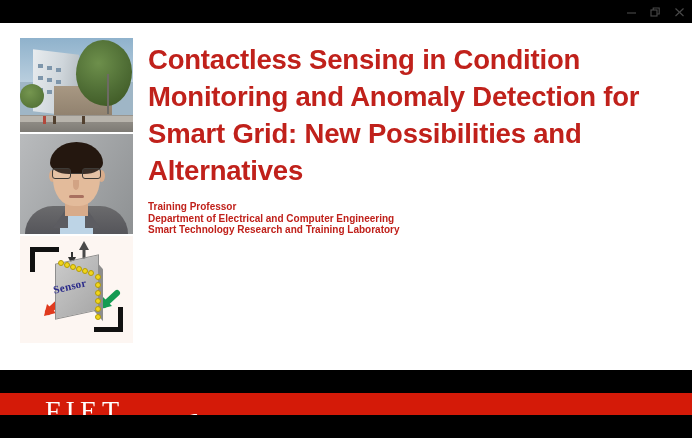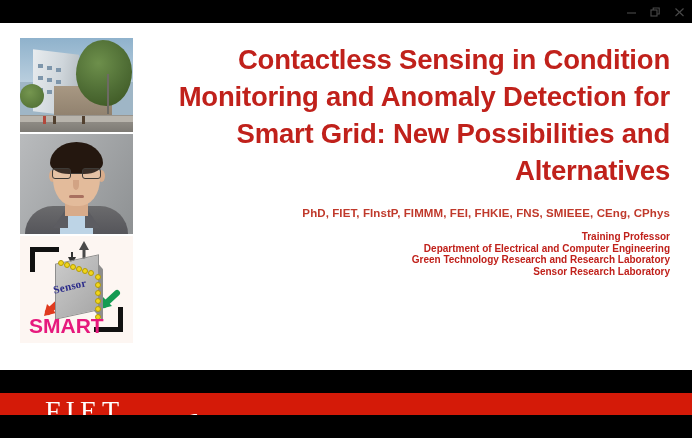--- a/index.html
+++ b/index.html
@@ -214,24 +214,24 @@
     position: absolute; left: 9px; bottom: 5px;
     font-family: "Liberation Sans", sans-serif;
     font-weight: bold; font-size: 21px;
     color: #e6197d;
     letter-spacing: 0px;
   }
 
   
   #text-block {
     position: absolute;
-    left: 136px;
+    left: 148px;
     top: 18px;
     width: 534px;
-    text-align: right;
+    text-align: left;
   }
   #slide-title {
     font-family: "Liberation Sans", sans-serif;
     font-weight: bold;
     font-size: 27.5px;
     line-height: 37px;
     color: #C0211B;
     letter-spacing: -0.2px;
     margin: 0;
   }
@@ -406,33 +406,30 @@
         <div class="pin" style="left:56px;top:30px"></div>
         <div class="pin" style="left:62px;top:32px"></div>
         <div class="pin" style="left:68px;top:34px"></div>
         <div class="pin" style="left:75px;top:38px"></div>
         <div class="pin" style="left:75px;top:46px"></div>
         <div class="pin" style="left:75px;top:54px"></div>
         <div class="pin" style="left:75px;top:62px"></div>
         <div class="pin" style="left:75px;top:70px"></div>
         <div class="pin" style="left:75px;top:78px"></div>
         <div class="chip-label">Sensor</div>
-        <div class="smart-text">SMART</div>
       </div>
 
     </div>
 
     <div id="text-block">
       <h1 id="slide-title">Contactless Sensing in Condition Monitoring and Anomaly Detection for Smart Grid: New Possibilities and Alternatives</h1>
-      <div id="credentials">PhD, FIET, FInstP, FIMMM, FEI, FHKIE, FNS, SMIEEE, CEng, CPhys</div>
       <div id="affiliations">
         <div>Training Professor</div>
         <div>Department of Electrical and Computer Engineering</div>
-        <div>Green Technology Research and Research Laboratory</div>
-        <div>Sensor Research Laboratory</div>
+        <div>Smart Technology Research and Training Laboratory</div>
       </div>
     </div>
 
     <div id="footer-band">
       <div id="njit-logo">
         <div id="njit-wordmark">FIET</div>
         <svg id="njit-swoosh" viewBox="0 0 190 22">
           <path d="M2 21 C 40 21, 110 12, 152 0" stroke="#ffffff" stroke-width="1.6" fill="none"></path>
         </svg>
         <div id="njit-tagline">New Jersey Institute of Technology</div>

